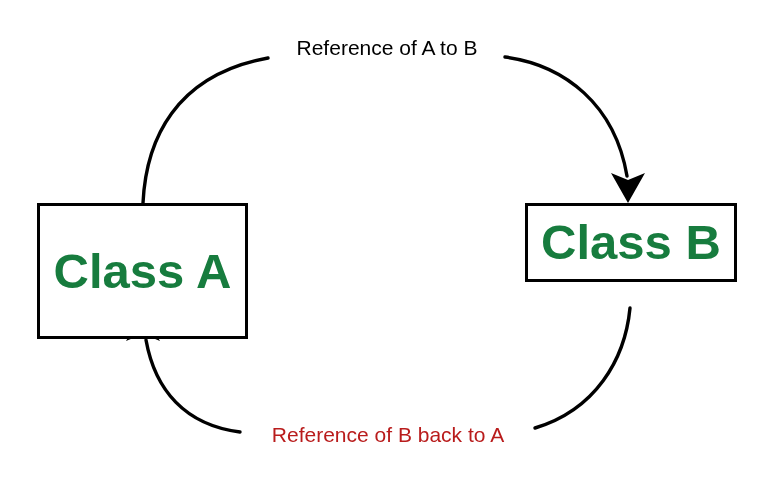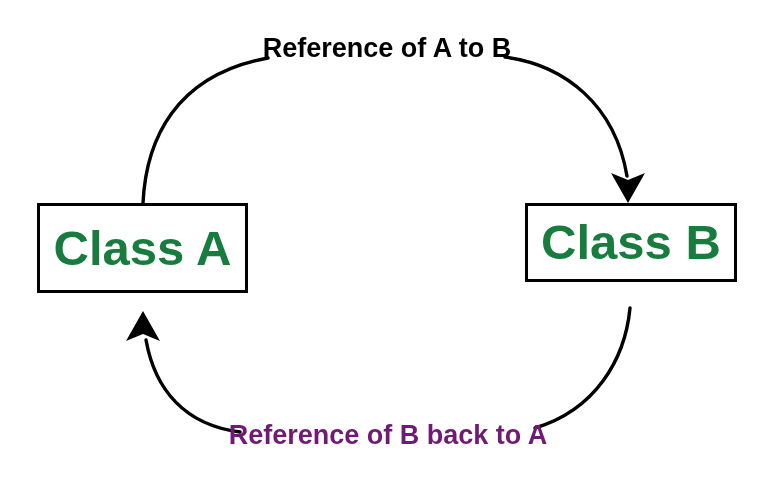--- a/index.html
+++ b/index.html
@@ -22,27 +22,27 @@
     border: 3px solid #000000;
     background: #ffffff;
     display: flex;
     align-items: center;
     justify-content: center;
     font-weight: bold;
     font-size: 49px;
     line-height: 1;
     color: #177c3e;
   }
-  .node-a { left: 37px;  top: 203px; width: 211px; height: 90px; }
+  .node-a { left: 37px;  top: 203px; width: 211px; height: 136px; }
   .node-b { left: 525px; top: 203px; width: 212px; height: 79px; }
   .edge-label {
     position: absolute;
     transform: translate(-50%, -50%);
-    font-weight: bold;
-    font-size: 27px;
+    font-weight: normal;
+    font-size: 21px;
     color: #000000;
     white-space: nowrap;
   }
   .edge-label-top    { left: 387px; top: 48px; }
   .edge-label-bottom { left: 388px; top: 435px; }
 </style>
 </head>
 <body>
 
 <div class="canvas">
@@ -61,15 +61,15 @@
   <div class="node node-a">
     <span style="color: rgb(23, 124, 62);">Class A</span>
   </div>
 
   <div class="node node-b">
     <span style="color: rgb(23, 124, 62);">Class B</span>
   </div>
 
   <div class="edge-label edge-label-top" style="color: rgb(0, 0, 0);">Reference of A to B</div>
 
-  <div class="edge-label edge-label-bottom" style="color: #701a75;">Reference of B back to A</div>
+  <div class="edge-label edge-label-bottom" style="color: #b91c1c;">Reference of B back to A</div>
 
 </div>
 
 </body></html>

